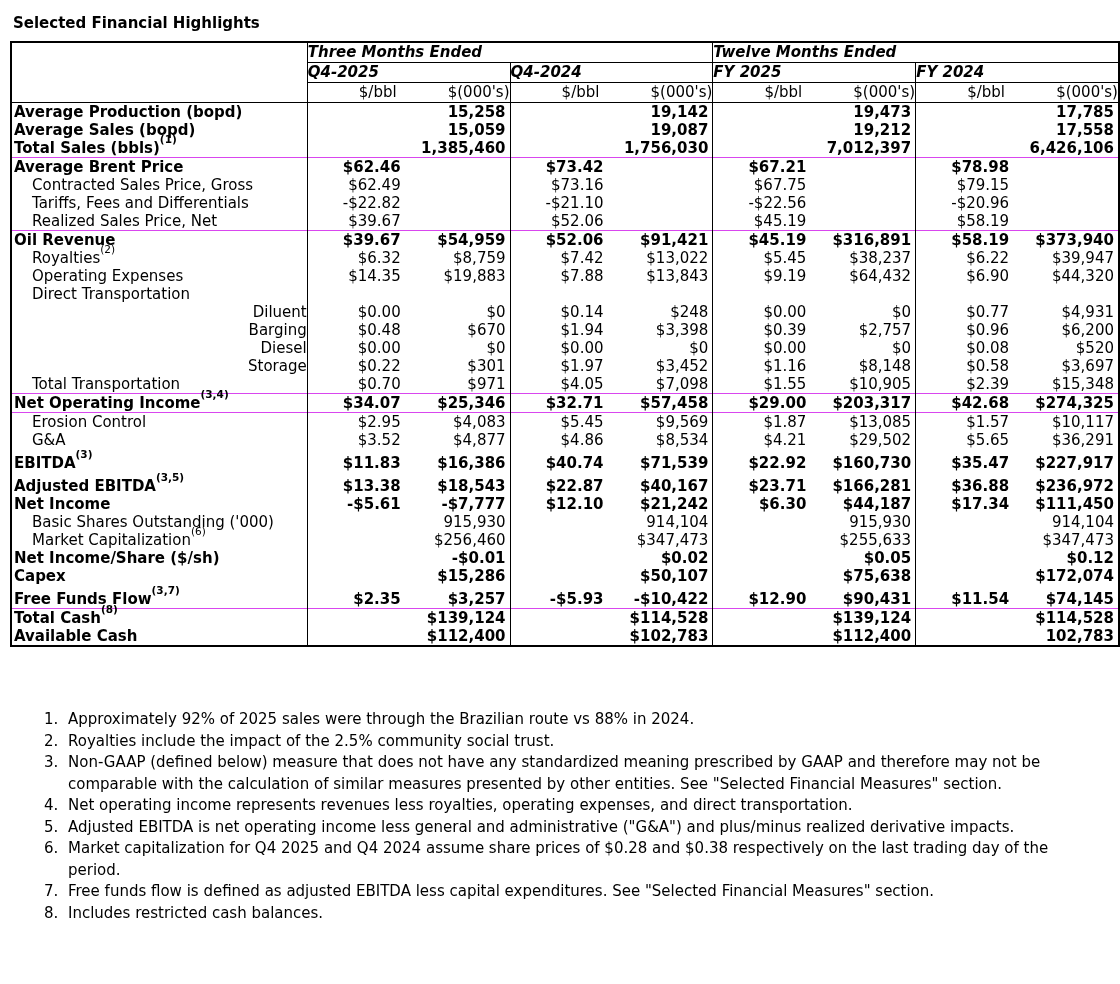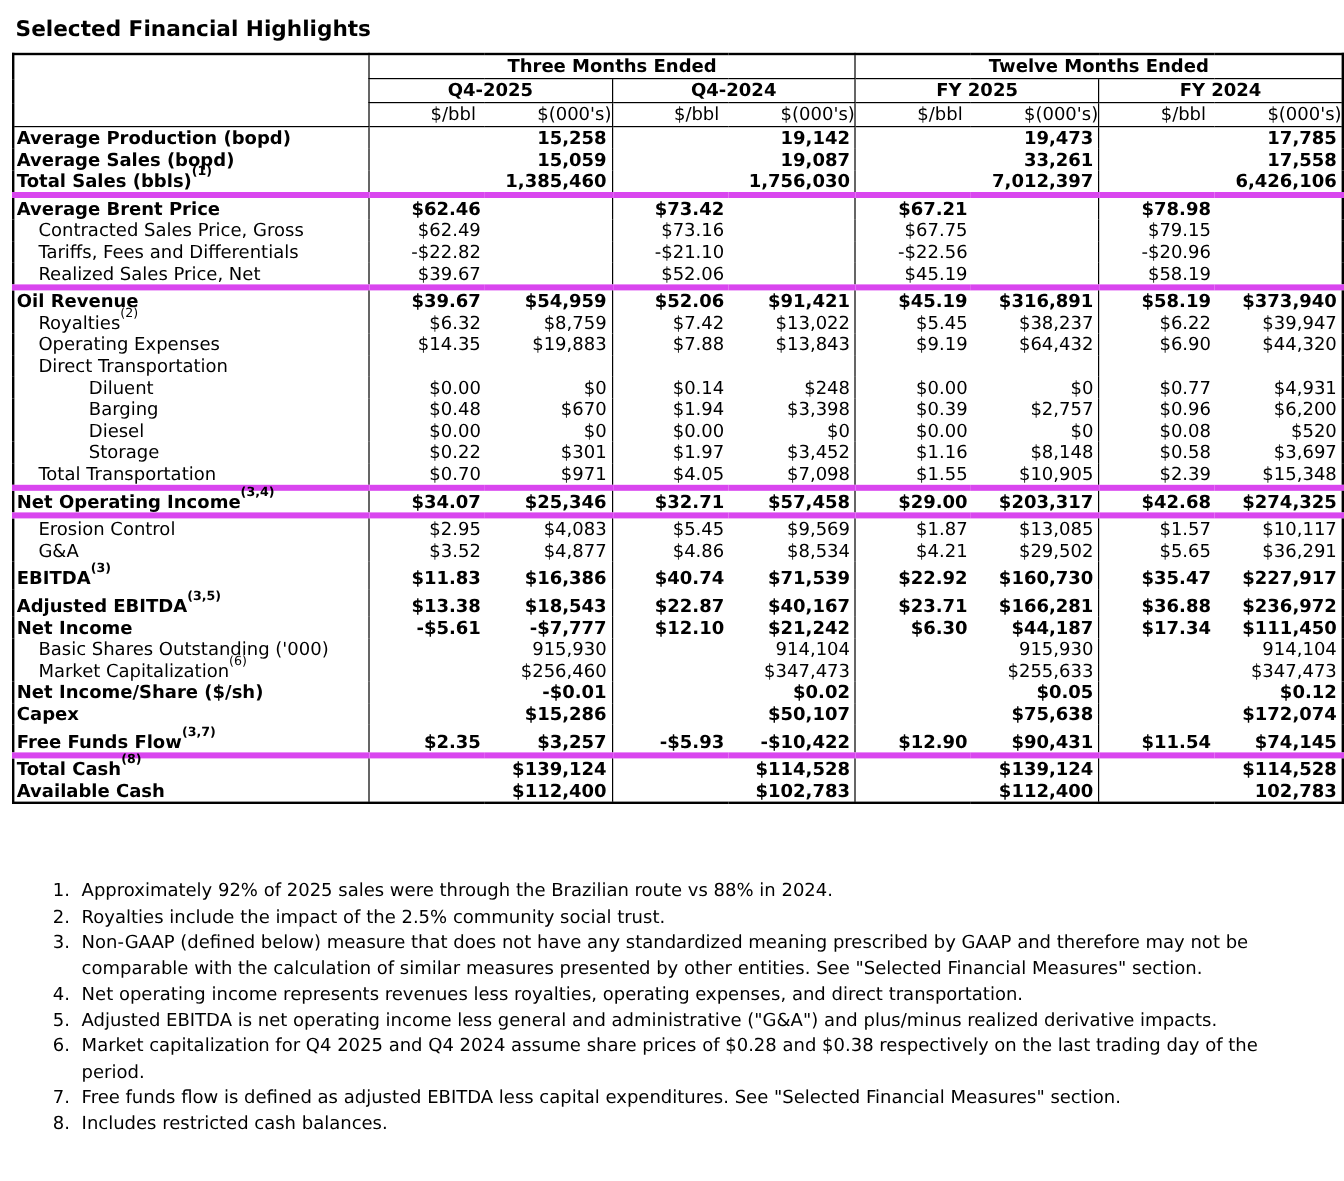--- a/index.html
+++ b/index.html
@@ -1,44 +1,44 @@
 <!DOCTYPE html>
 <html><head>
 <meta charset="utf-8">
 <style>
   html,body{margin:0;padding:0;}
   body{
     width:1120px;height:984px;overflow:hidden;background:#ffffff;color:#000;
     font-family:"DejaVu Sans","Liberation Sans",sans-serif;
   }
   .page-title{
-    font-size:18px;font-weight:bold;margin:14px 12px 0 13px;letter-spacing:0;
+    font-size:15px;font-weight:bold;margin:14px 12px 0 13px;letter-spacing:0;
   }
   table.fin{
     border-collapse:collapse;table-layout:fixed;margin:9px 0 0 10px;
     border:2px solid #000;
   }
   col.c-label{width:309px;}
   col.c-bbl{width:102px;}
   col.c-k{width:94px;}
   th,td{
     font-size:15px;font-weight:normal;padding:0;margin:0;
     line-height:18px;height:18px;vertical-align:bottom;white-space:nowrap;
   }
   .stub{border-bottom:1px solid #000;}
-  .gh,.ph{font-weight:bold;text-align:center;border-bottom:1px solid #000;height:19px;line-height:19px;}
+  .gh,.ph{font-weight:bold;text-align:left;border-bottom:1px solid #000;height:19px;line-height:19px;font-style:italic;}
   .uh{text-align:center;border-bottom:1px solid #000;height:19px;line-height:19px;padding-left:44px;}
   .gs{border-left:1px solid #000;}
   td.label{text-align:left;padding-left:2px;}
   td.ind1{padding-left:20px;}
-  td.ind2{padding-left:62px;}
+  td.ind2{padding-left:62px;text-align:right;}
   td.vbbl{text-align:right;padding-right:3px;}
   td.vk{text-align:right;padding-right:4px;}
   tr.bold td{font-weight:bold;}
-  tr.section-start td{border-top:5px solid #d946ef;}
+  tr.section-start td{border-top:1px solid #d946ef;}
   tr.spaced td{padding-top:5px;}
   sup.fnref{font-size:10.5px;position:relative;top:-4px;line-height:0;}
   .footnotes{
     margin:62px 0 0 44px;width:1020px;
   }
   .fn{display:flex;font-size:15px;line-height:21.5px;}
   .fn-num{flex:none;width:24px;}
   .fn-text{flex:1;white-space:normal;}
 </style>
 </head>
@@ -93,21 +93,21 @@
         <td class="vbbl gs"></td>
         <td class="vk">17,785</td>
       </tr>
       <tr class="bold ">
         <td class="label"><span>Average Sales (bopd)</span></td>
         <td class="vbbl gs"></td>
         <td class="vk">15,059</td>
         <td class="vbbl gs"></td>
         <td class="vk">19,087</td>
         <td class="vbbl gs"></td>
-        <td class="vk">33,261</td>
+        <td class="vk">19,212</td>
         <td class="vbbl gs"></td>
         <td class="vk">17,558</td>
       </tr>
       <tr class="bold ">
         <td class="label"><span>Total Sales (bbls)</span><sup class="fnref">(1)</sup></td>
         <td class="vbbl gs"></td>
         <td class="vk">1,385,460</td>
         <td class="vbbl gs"></td>
         <td class="vk">1,756,030</td>
         <td class="vbbl gs"></td>

